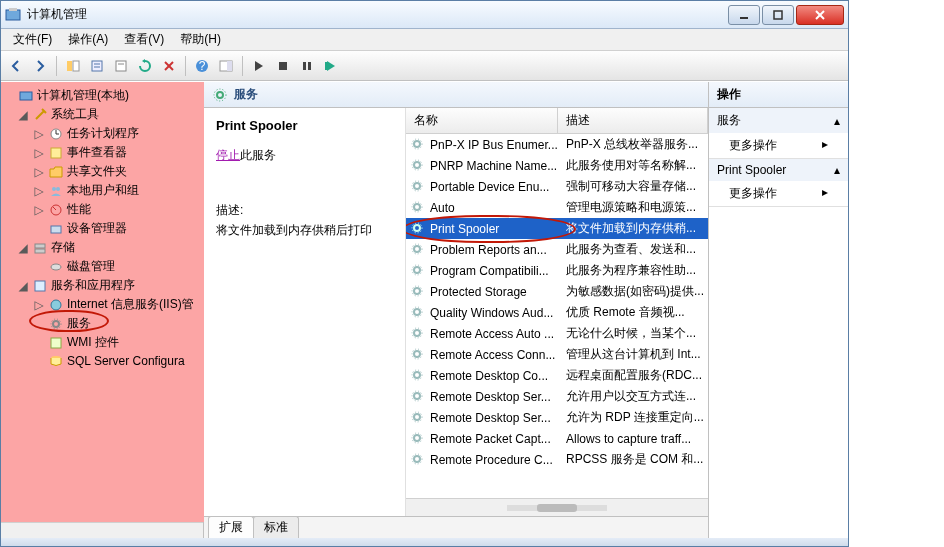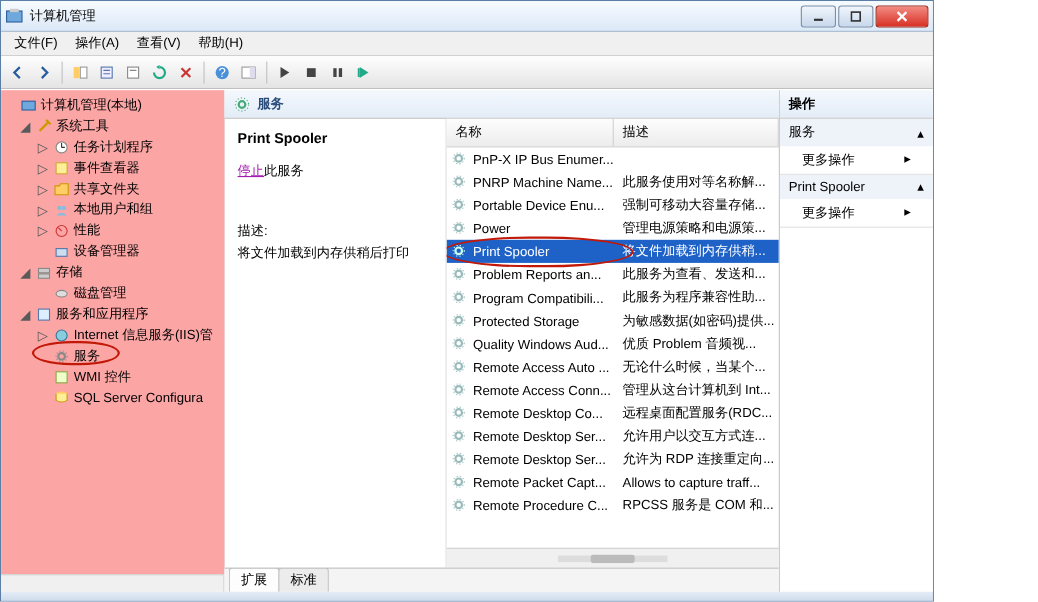--- a/index.html
+++ b/index.html
@@ -367,20 +367,21 @@
           </div>
           <div class="listrows" id="listrows">
               <div class="row">
                 <span class="ricon">
                   <svg width="14" height="14">
                     <circle cx="7" cy="7" r="3" fill="none" stroke="#9bb" stroke-width="2"></circle>
                     <circle cx="7" cy="7" r="5" fill="none" stroke="#9bb" stroke-dasharray="1 2"></circle>
                   </svg>
                 </span>
                 <span class="rname">PnP-X IP Bus Enumer...</span>
+                <span class="rdesc">PnP-X 总线枚举器服务...</span>
               </div>
               <div class="row">
                 <span class="ricon">
                   <svg width="14" height="14">
                     <circle cx="7" cy="7" r="3" fill="none" stroke="#9bb" stroke-width="2"></circle>
                     <circle cx="7" cy="7" r="5" fill="none" stroke="#9bb" stroke-dasharray="1 2"></circle>
                   </svg>
                 </span>
                 <span class="rname">PNRP Machine Name...</span>
                 <span class="rdesc">此服务使用对等名称解...</span>
@@ -395,21 +396,21 @@
                 <span class="rname">Portable Device Enu...</span>
                 <span class="rdesc">强制可移动大容量存储...</span>
               </div>
               <div class="row">
                 <span class="ricon">
                   <svg width="14" height="14">
                     <circle cx="7" cy="7" r="3" fill="none" stroke="#9bb" stroke-width="2"></circle>
                     <circle cx="7" cy="7" r="5" fill="none" stroke="#9bb" stroke-dasharray="1 2"></circle>
                   </svg>
                 </span>
-                <span class="rname">Power</span>
+                <span class="rname">Auto</span>
                 <span class="rdesc">管理电源策略和电源策...</span>
               </div>
               <div class="row selected row-ellipse">
                 <span class="ricon">
                   <svg width="14" height="14">
                     <circle cx="7" cy="7" r="3" fill="none" stroke="#cfe" stroke-width="2"></circle>
                     <circle cx="7" cy="7" r="5" fill="none" stroke="#cfe" stroke-dasharray="1 2"></circle>
                   </svg>
                 </span>
                 <span class="rname">Print Spooler</span>
@@ -446,21 +447,21 @@
                 <span class="rdesc">为敏感数据(如密码)提供...</span>
               </div>
               <div class="row">
                 <span class="ricon">
                   <svg width="14" height="14">
                     <circle cx="7" cy="7" r="3" fill="none" stroke="#9bb" stroke-width="2"></circle>
                     <circle cx="7" cy="7" r="5" fill="none" stroke="#9bb" stroke-dasharray="1 2"></circle>
                   </svg>
                 </span>
                 <span class="rname">Quality Windows Aud...</span>
-                <span class="rdesc">优质 Problem 音频视...</span>
+                <span class="rdesc">优质 Remote 音频视...</span>
               </div>
               <div class="row">
                 <span class="ricon">
                   <svg width="14" height="14">
                     <circle cx="7" cy="7" r="3" fill="none" stroke="#9bb" stroke-width="2"></circle>
                     <circle cx="7" cy="7" r="5" fill="none" stroke="#9bb" stroke-dasharray="1 2"></circle>
                   </svg>
                 </span>
                 <span class="rname">Remote Access Auto ...</span>
                 <span class="rdesc">无论什么时候，当某个...</span>

